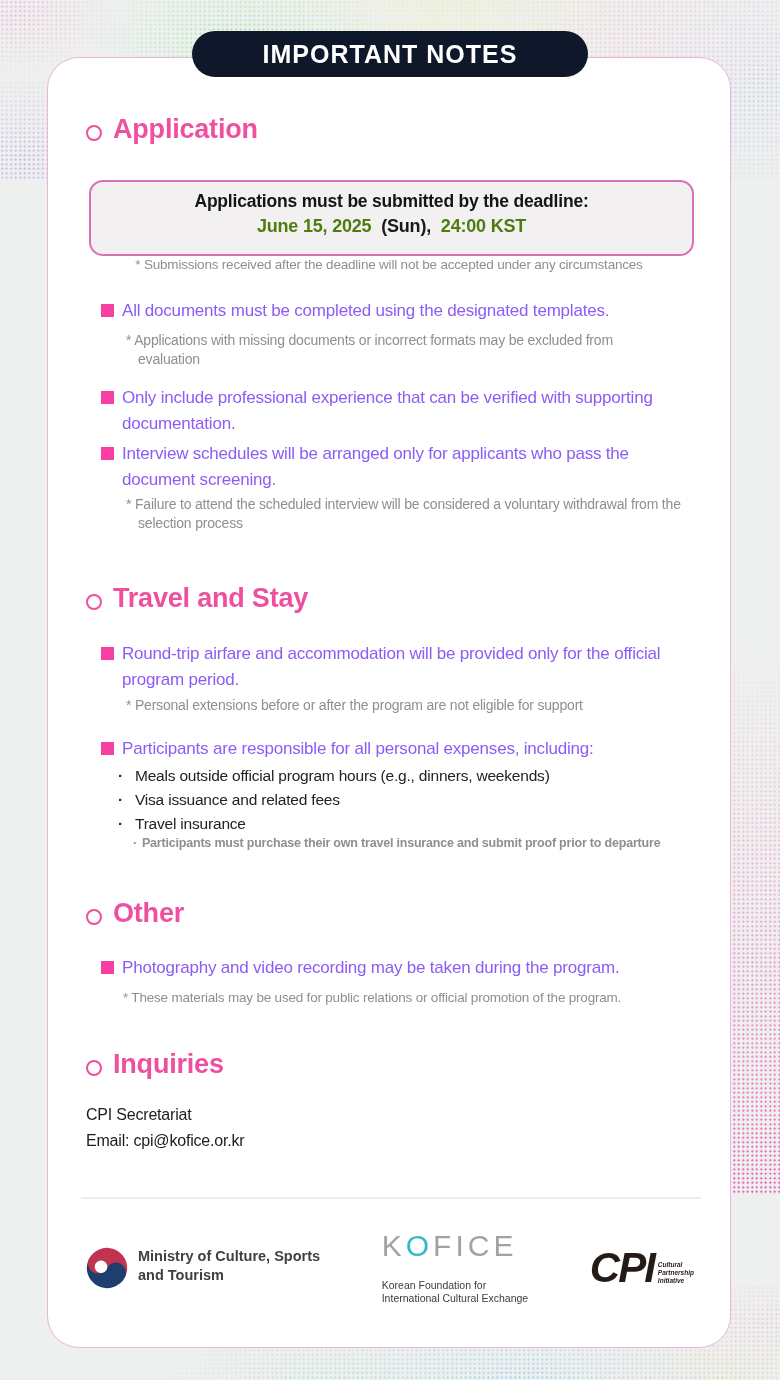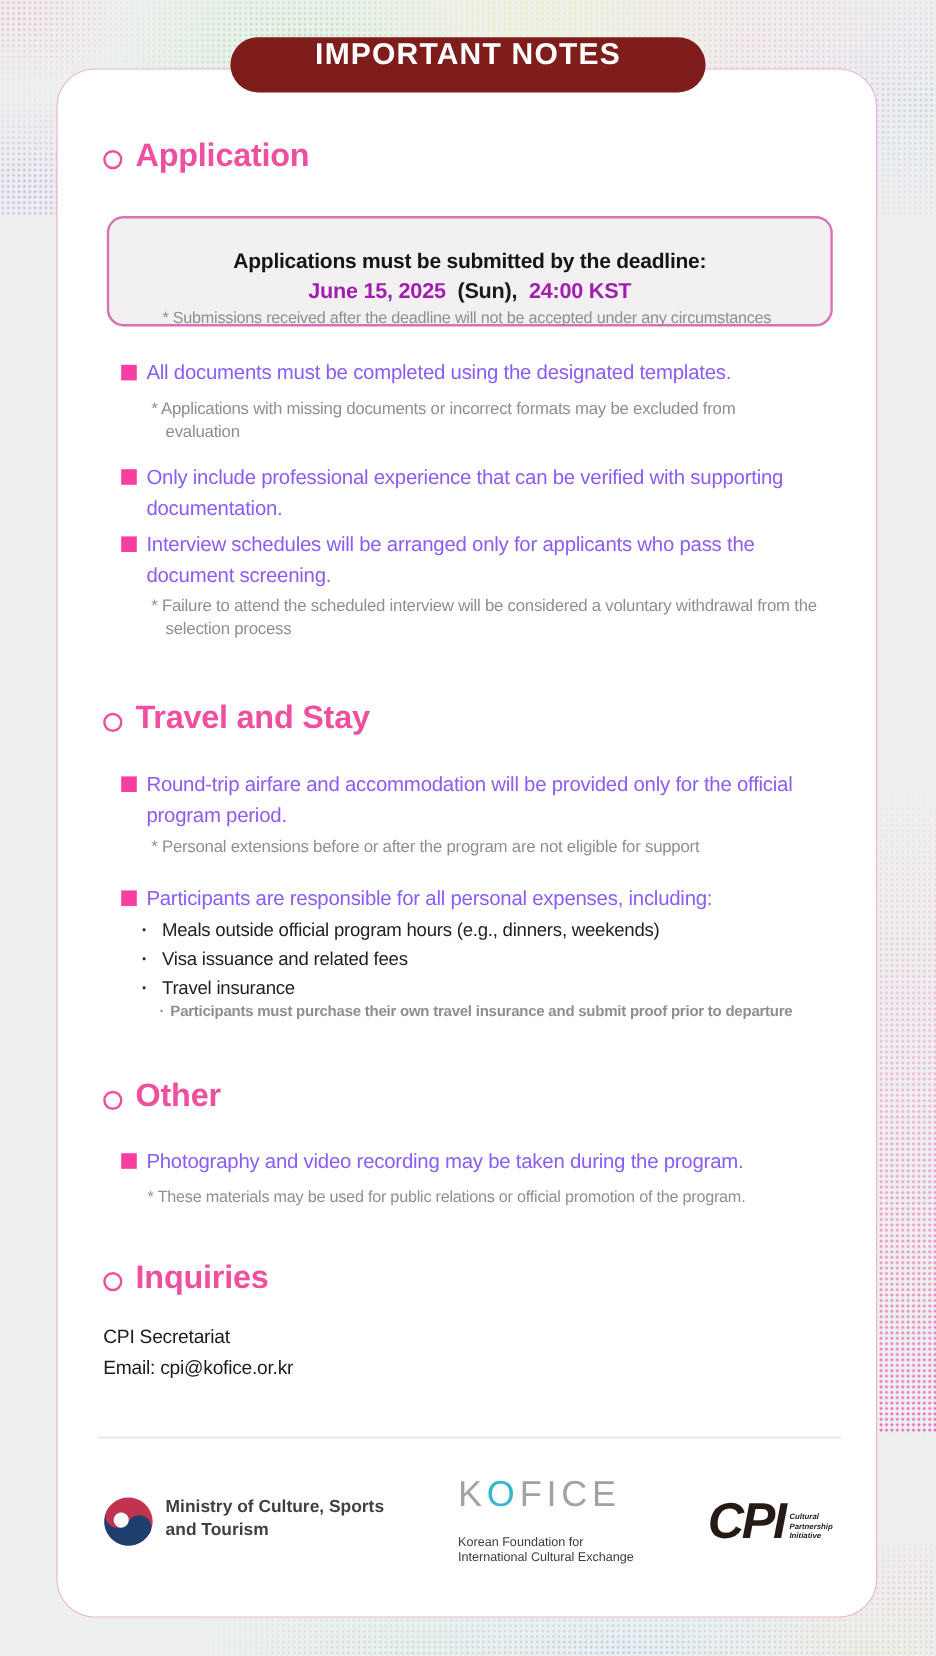--- a/index.html
+++ b/index.html
@@ -38,40 +38,40 @@
       radial-gradient(160px 70px at 770px 40px,#edc3da 0%,rgba(237,195,218,0) 75%);
   }
   .card{
     position:absolute;left:47px;top:57px;width:684px;height:1291px;
     background:#ffffff;border:1.5px solid #eab6d5;border-radius:32px;
     box-sizing:border-box;
   }
   .banner{
     position:absolute;top:31px;left:50%;transform:translateX(-50%);
     width:396px;height:46px;border-radius:23px;
-    background:#7f1d1d;color:#ffffff;
-    display:flex;align-items:flex-start;justify-content:center;
+    background:#0f172a;color:#ffffff;
+    display:flex;align-items:center;justify-content:center;
     font-size:25px;font-weight:700;letter-spacing:1px;z-index:5;
   }
   .sec{
     position:absolute;left:38px;margin:0;display:flex;align-items:center;
     color:#ee4f9f;font-size:27px;font-weight:700;letter-spacing:-0.2px;
   }
   .ring{
     display:inline-block;width:12px;height:12px;border:2.5px solid #ee4f9f;
     border-radius:50%;margin-right:11px;margin-top:6px;flex:0 0 auto;
   }
   .deadline-box{
     position:absolute;left:41px;top:122px;width:601px;height:63px;
     background:#f2f0f1;border:2px solid #d972b4;border-radius:14px;
-    text-align:center;padding-top:25px;
+    text-align:center;padding-top:9px;
   }
   .dl1{font-size:17.5px;font-weight:700;color:#151515;letter-spacing:-0.2px;}
   .dl2{font-size:18px;font-weight:700;margin-top:4px;letter-spacing:-0.2px;}
-  .dl2 .pink{color:#a21caf;}
+  .dl2 .pink{color:#4d7c0f;}
   .dl2 .blk{color:#1a1a1a;margin:16px 5px;}
   .note{
     position:absolute;color:#8f8f8f;font-size:14px;line-height:19px;
     letter-spacing:-0.2px;
   }
   .hang{padding-left:12px;text-indent:-12px;}
   .center-note{left:0;right:0;text-align:center;font-size:13.5px;}
   .bullet{position:absolute;left:53px;display:flex;}
   .sq{
     flex:0 0 auto;width:13px;height:13px;background:#f63fa0;

